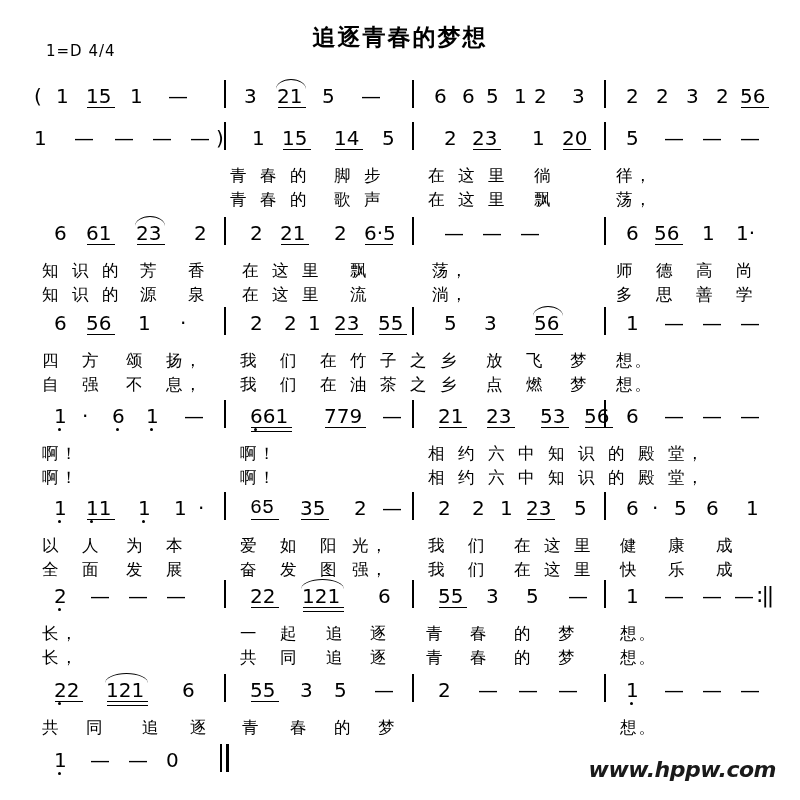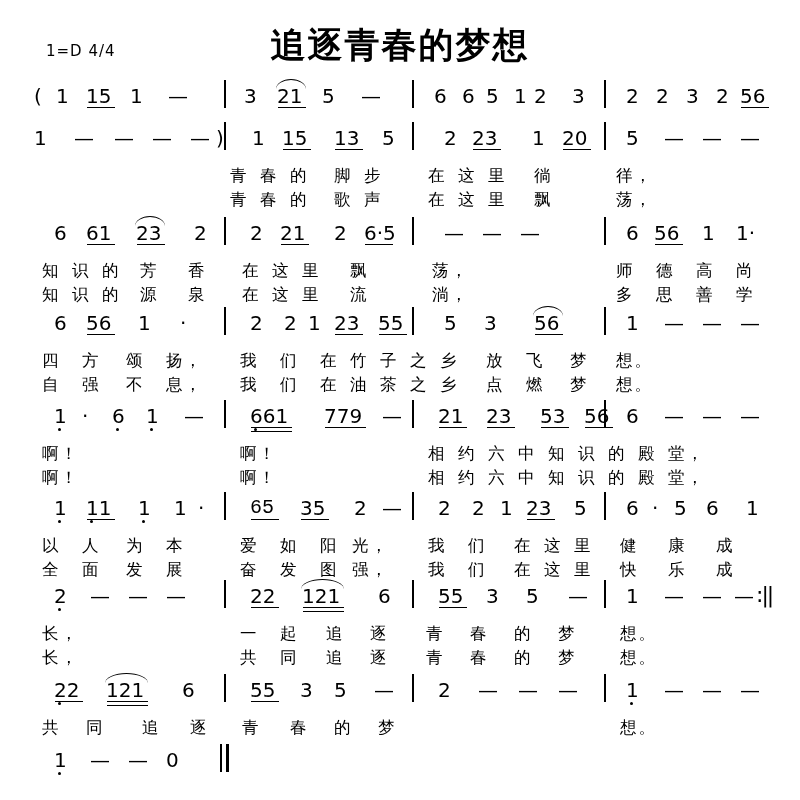--- a/index.html
+++ b/index.html
@@ -21,21 +21,21 @@
     height: 800px;
   }
 
   
   .title {
     position: absolute;
     top: 22px;
     left: 0;
     width: 800px;
     text-align: center;
-    font-size: 35px;
+    font-size: 23px;
     font-weight: bold;
     letter-spacing: 2px;
     font-family: "DejaVu Sans", "Liberation Sans", sans-serif;
   }
   .credits {
     position: absolute;
     right: 26px;
     top: 22px;
     text-align: left;
     font-size: 14.5px;
@@ -180,21 +180,21 @@
           <div class="notes">
             <span class="note" style="left: 0px; top: 8px;">1</span>
             <span class="note" style="left: 40px; top: 8px;">—</span>
             <span class="note" style="left: 80px; top: 8px;">—</span>
             <span class="note" style="left: 118px; top: 8px;">—</span>
             <span class="note" style="left: 156px; top: 8px;">—</span>
             <span class="note" style="left: 182px; top: 8px;">)</span>
             <span class="note" style="left: 218px; top: 8px;">1</span>
             <span class="note" style="left: 248px; top: 8px;">15</span>
             <div class="beam" style="left: 249px; top: 29px; width: 28px;"></div>
-            <span class="note" style="left: 300px; top: 8px;">13</span>
+            <span class="note" style="left: 300px; top: 8px;">14</span>
             <div class="beam" style="left: 301px; top: 29px; width: 28px;"></div>
             <span class="note" style="left: 348px; top: 8px;">5</span>
             <span class="note" style="left: 410px; top: 8px;">2</span>
             <span class="note" style="left: 438px; top: 8px;">23</span>
             <div class="beam" style="left: 439px; top: 29px; width: 28px;"></div>
             <span class="note" style="left: 498px; top: 8px;">1</span>
             <span class="note" style="left: 528px; top: 8px;">20</span>
             <div class="beam" style="left: 529px; top: 29px; width: 28px;"></div>
             <span class="note" style="left: 592px; top: 8px;">5</span>
             <span class="note" style="left: 630px; top: 8px;">—</span>
@@ -594,13 +594,14 @@
             <span class="note" style="left: 56px; top: 8px;">—</span>
             <span class="note" style="left: 94px; top: 8px;">—</span>
             <span class="note" style="left: 132px; top: 8px;">0</span>
             <div class="bar" style="left: 186px;"></div>
             <div class="bar" style="left: 192px; width: 3.4px;"></div>
           </div>
         </div>
       </div>
     </div>
 
+  <div class="watermark">www.hppw.com</div>
 </div>
 
 </body></html>

